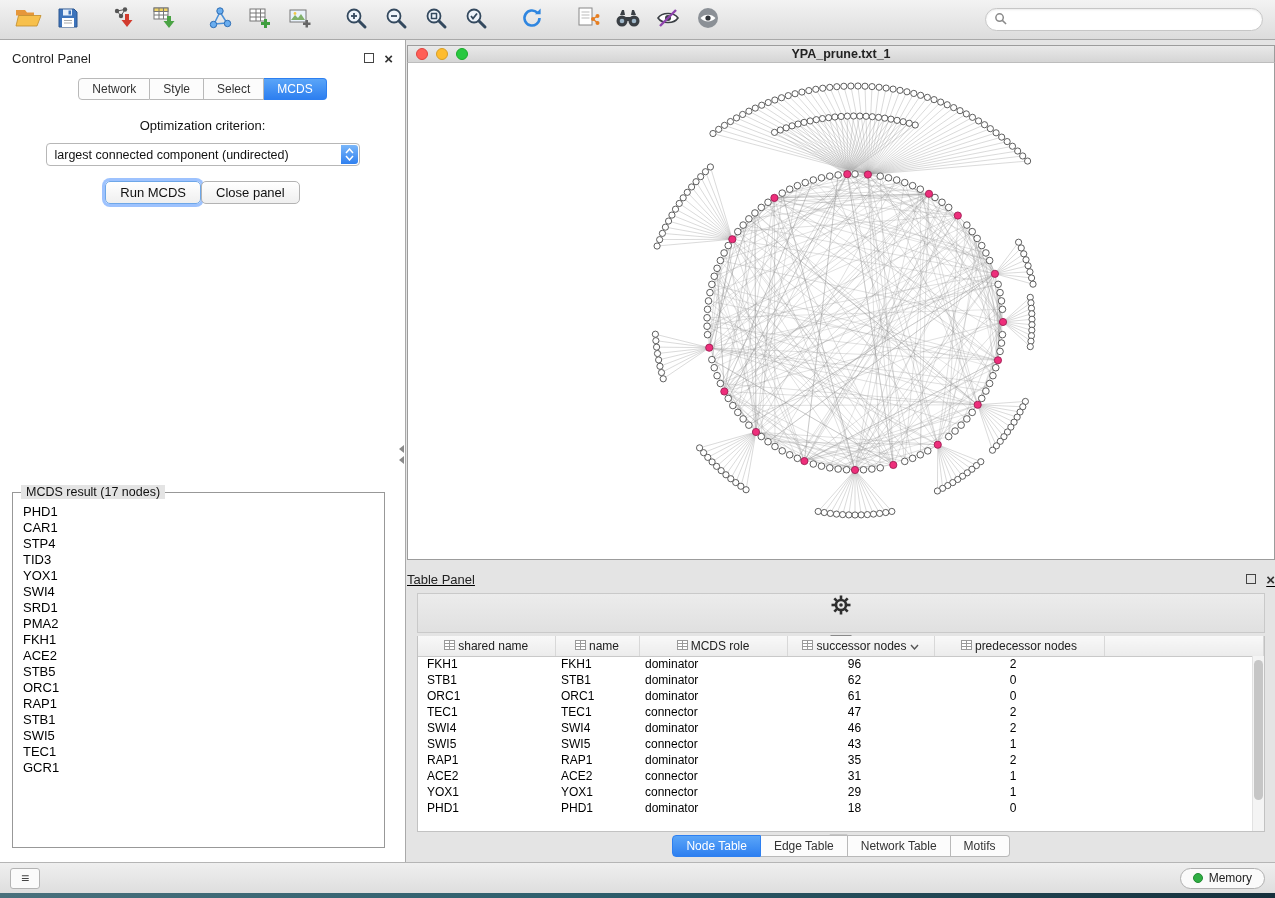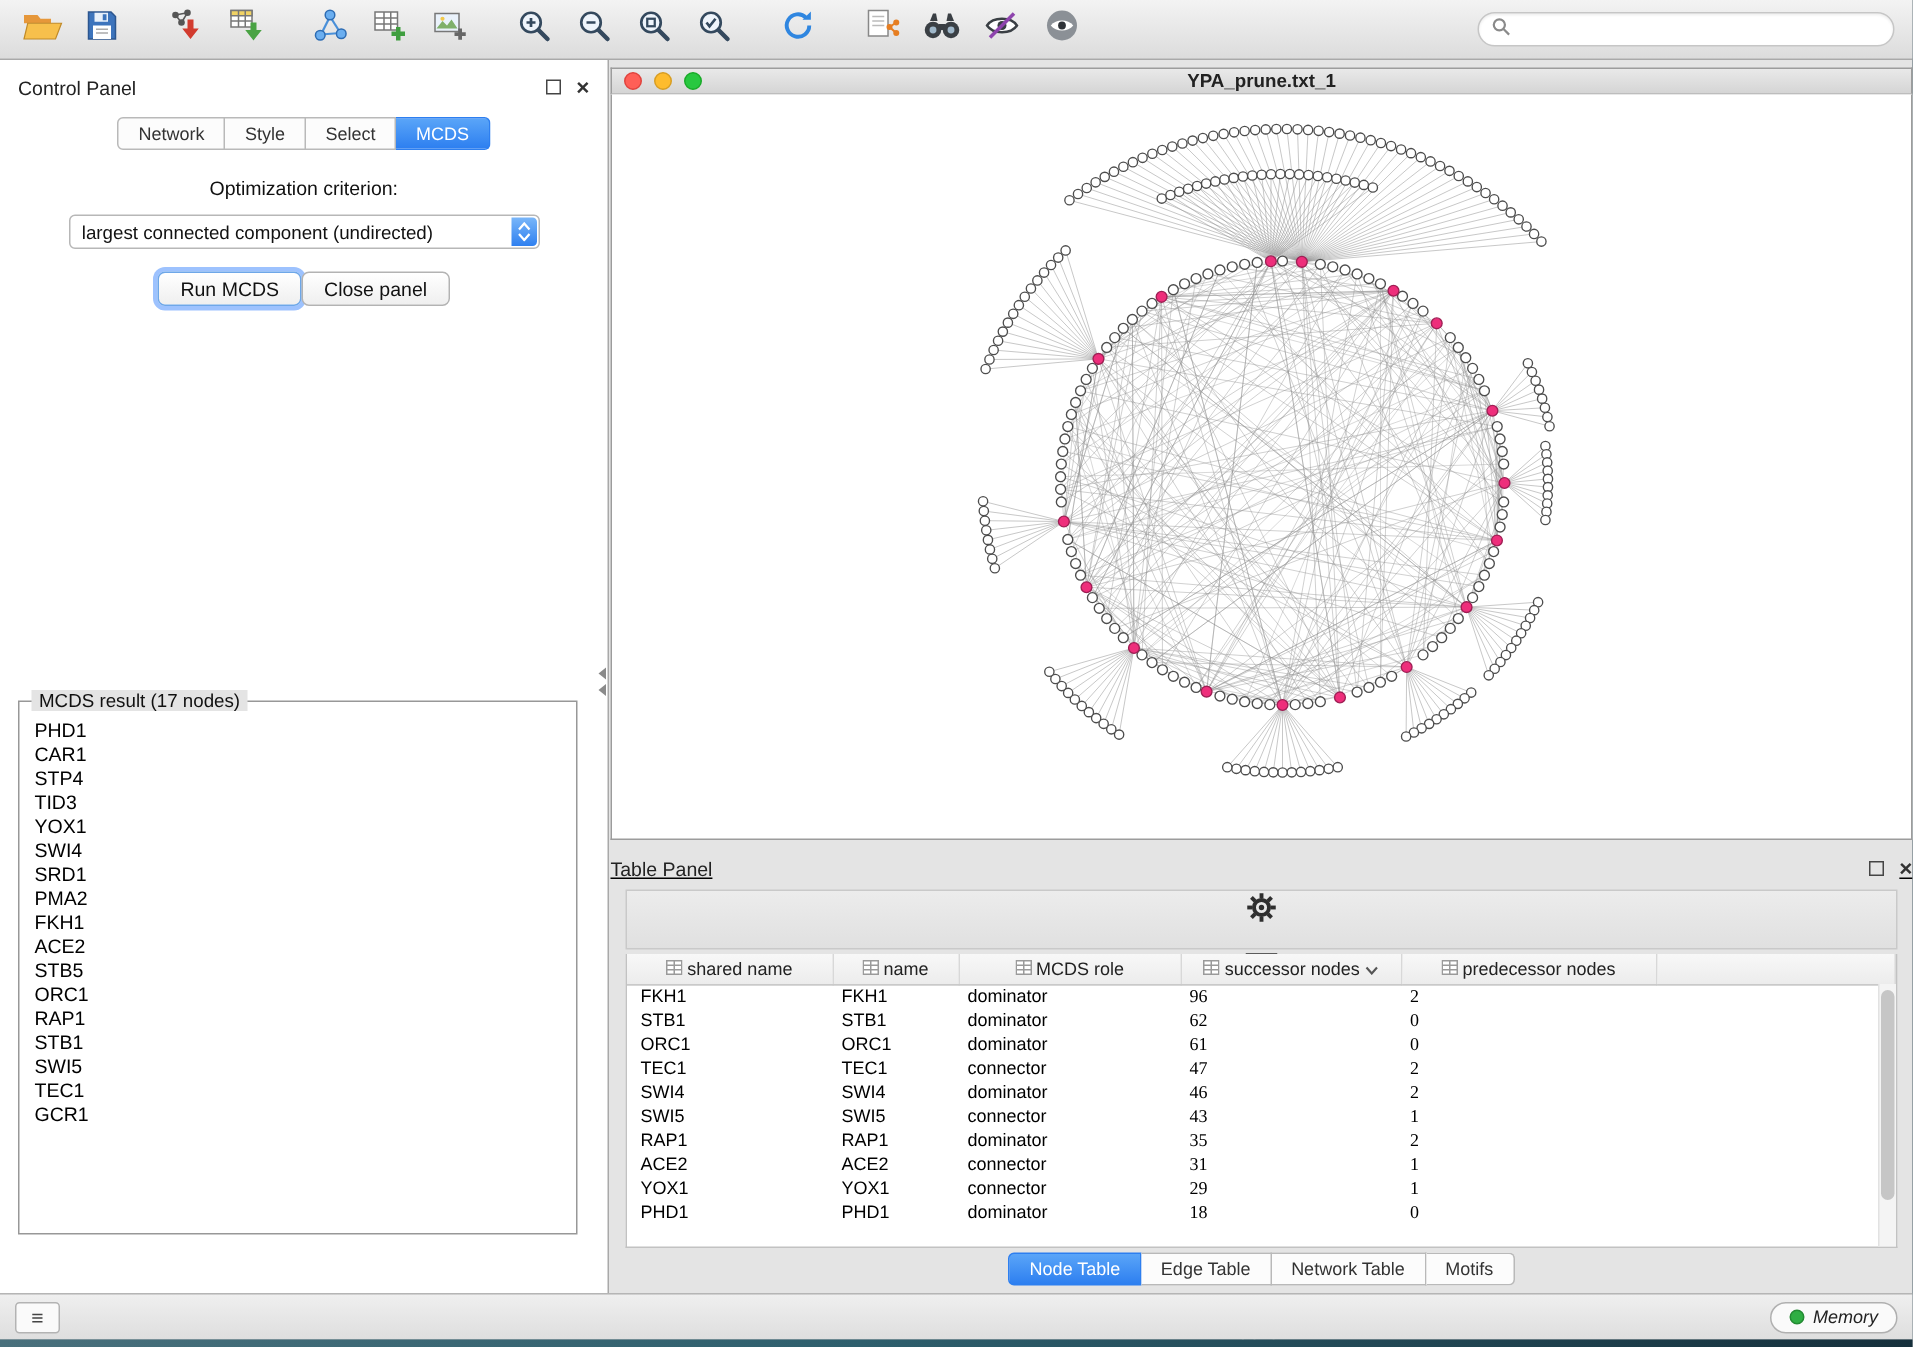--- a/index.html
+++ b/index.html
@@ -33,21 +33,21 @@
   .seg:last-child{border-radius:0 4px 4px 0;}
   .seg.active{background:linear-gradient(#5aa5f8,#2d7ff0);color:#fff;border-color:#2d7ff0;}
   .opt-label{text-align:center;margin-top:18px;font-size:13px;color:#111;}
   .dropdown{width:314px;height:23px;margin:10px auto 0;background:#fff;border:1px solid #b7b7b7;border-radius:4px;
     display:flex;align-items:center;position:relative;padding-left:8px;font-size:12.5px;color:#111;}
   .dd-stepper{position:absolute;right:1px;top:1px;bottom:1px;width:17px;border-radius:0 3px 3px 0;
     background:linear-gradient(#79b6f9,#2f80f0);display:flex;flex-direction:column;align-items:center;justify-content:center;gap:1px;}
   .btn-row{display:flex;justify-content:center;margin-top:15px;}
   .btn{font-size:13px;padding:3px 14px;background:linear-gradient(#ffffff,#efefef);border:1px solid #b3b3b3;border-radius:5px;color:#111;}
   .btn.focused{box-shadow:0 0 0 3px rgba(77,144,254,.55);border-color:#6ea7e8;}
-  .result-group{position:absolute;left:12px;top:427px;width:373px;height:356px;border:1px solid #989898;background:#fff;}
+  .result-group{position:absolute;left:12px;top:452px;width:373px;height:356px;border:1px solid #989898;background:#fff;}
   .result-legend{position:absolute;top:-8px;left:8px;background:#e4e4e4;padding:0 5px;font-size:12.5px;color:#111;}
   .mcds-list{position:absolute;left:1px;right:1px;top:1px;bottom:1px;padding:10px 0 0 9px;overflow:hidden;}
   .mcds-item{font-size:13px;line-height:16px;color:#000;}
   .split-handle{position:absolute;left:399px;top:445px;display:flex;flex-direction:column;gap:3px;}
   .tri{width:0;height:0;border-top:4px solid transparent;border-bottom:4px solid transparent;border-right:5px solid #8a8a8a;}
 
   
   .net-win{position:absolute;left:407px;top:45px;width:868px;height:515px;}
   .nw-titlebar{height:18px;background:linear-gradient(#e9e9e9,#d5d5d5);border:1px solid #9c9c9c;border-bottom-color:#bdbdbd;
     position:relative;display:flex;align-items:center;justify-content:center;}
@@ -67,32 +67,32 @@
     border:1px solid #c9c9c9;display:flex;align-items:center;gap:15px;padding:0 14px;flex-direction:column;}
   .tp-ico{display:flex;align-items:center;justify-content:center;min-width:24px;height:26px;}
   .fx{font-family:"DejaVu Serif",serif;font-style:italic;font-size:16px;color:#b0b0b0;}
   .tp-table{position:absolute;left:10px;right:10px;top:73px;bottom:28px;background:#fff;border:1px solid #c2c2c2;border-top:none;overflow:hidden;}
   table{border-collapse:collapse;width:100%;table-layout:fixed;}
   th{height:20px;background:linear-gradient(#f8f8f8,#ececec);border-right:1px solid #d8d8d8;border-bottom:1px solid #c9c9c9;
     font-size:12px;font-weight:normal;color:#222;text-align:center;white-space:nowrap;overflow:hidden;}
   th .th-inner{display:inline-flex;align-items:center;gap:3px;}
   td{height:16px;font-size:12px;color:#000;padding:0 6px;white-space:nowrap;overflow:hidden;}
   td.c0{padding-left:9px;}
-  td.c3,td.c4{text-align:left;padding-right:18px;font-family:Liberation Serif, serif;}
+  td.c3,td.c4{text-align:center;padding-right:18px;}
   .vscroll{position:absolute;right:0;top:20px;bottom:0;width:12px;background:#f4f4f4;border-left:1px solid #e2e2e2;}
   .vthumb{position:absolute;left:1px;right:1px;top:4px;height:140px;background:#c6c6c6;border-radius:5px;}
   .tp-tabs{position:absolute;left:0;right:0;bottom:2px;height:24px;display:flex;justify-content:center;align-items:center;}
 
   
   .statusbar{position:absolute;left:0;top:862px;width:100%;height:31px;background:linear-gradient(#efefef,#dedede);
     border-top:1px solid #b5b5b5;display:flex;align-items:center;padding:0 10px;}
   .menu-btn{width:30px;height:21px;border:1px solid #b3b3b3;border-radius:3px;background:#fafafa;
     display:flex;align-items:center;justify-content:center;font-size:14px;color:#444;}
   .memory-btn{margin-left:auto;height:21px;border:1px solid #b0b0b0;border-radius:11px;background:#fafafa;
-    display:flex;align-items:center;gap:6px;padding:0 12px;font-size:12px;color:#222;font-style:italic;}
+    display:flex;align-items:center;gap:6px;padding:0 12px;font-size:12px;color:#222;}
   .mem-dot{width:10px;height:10px;border-radius:50%;background:#2fae43;border:1px solid #238a33;display:inline-block;}
 </style>
 </head>
 <body>
 
 <div class="app">
 
   <div class="toolbar">
     <div class="tbtn">
       <span>

